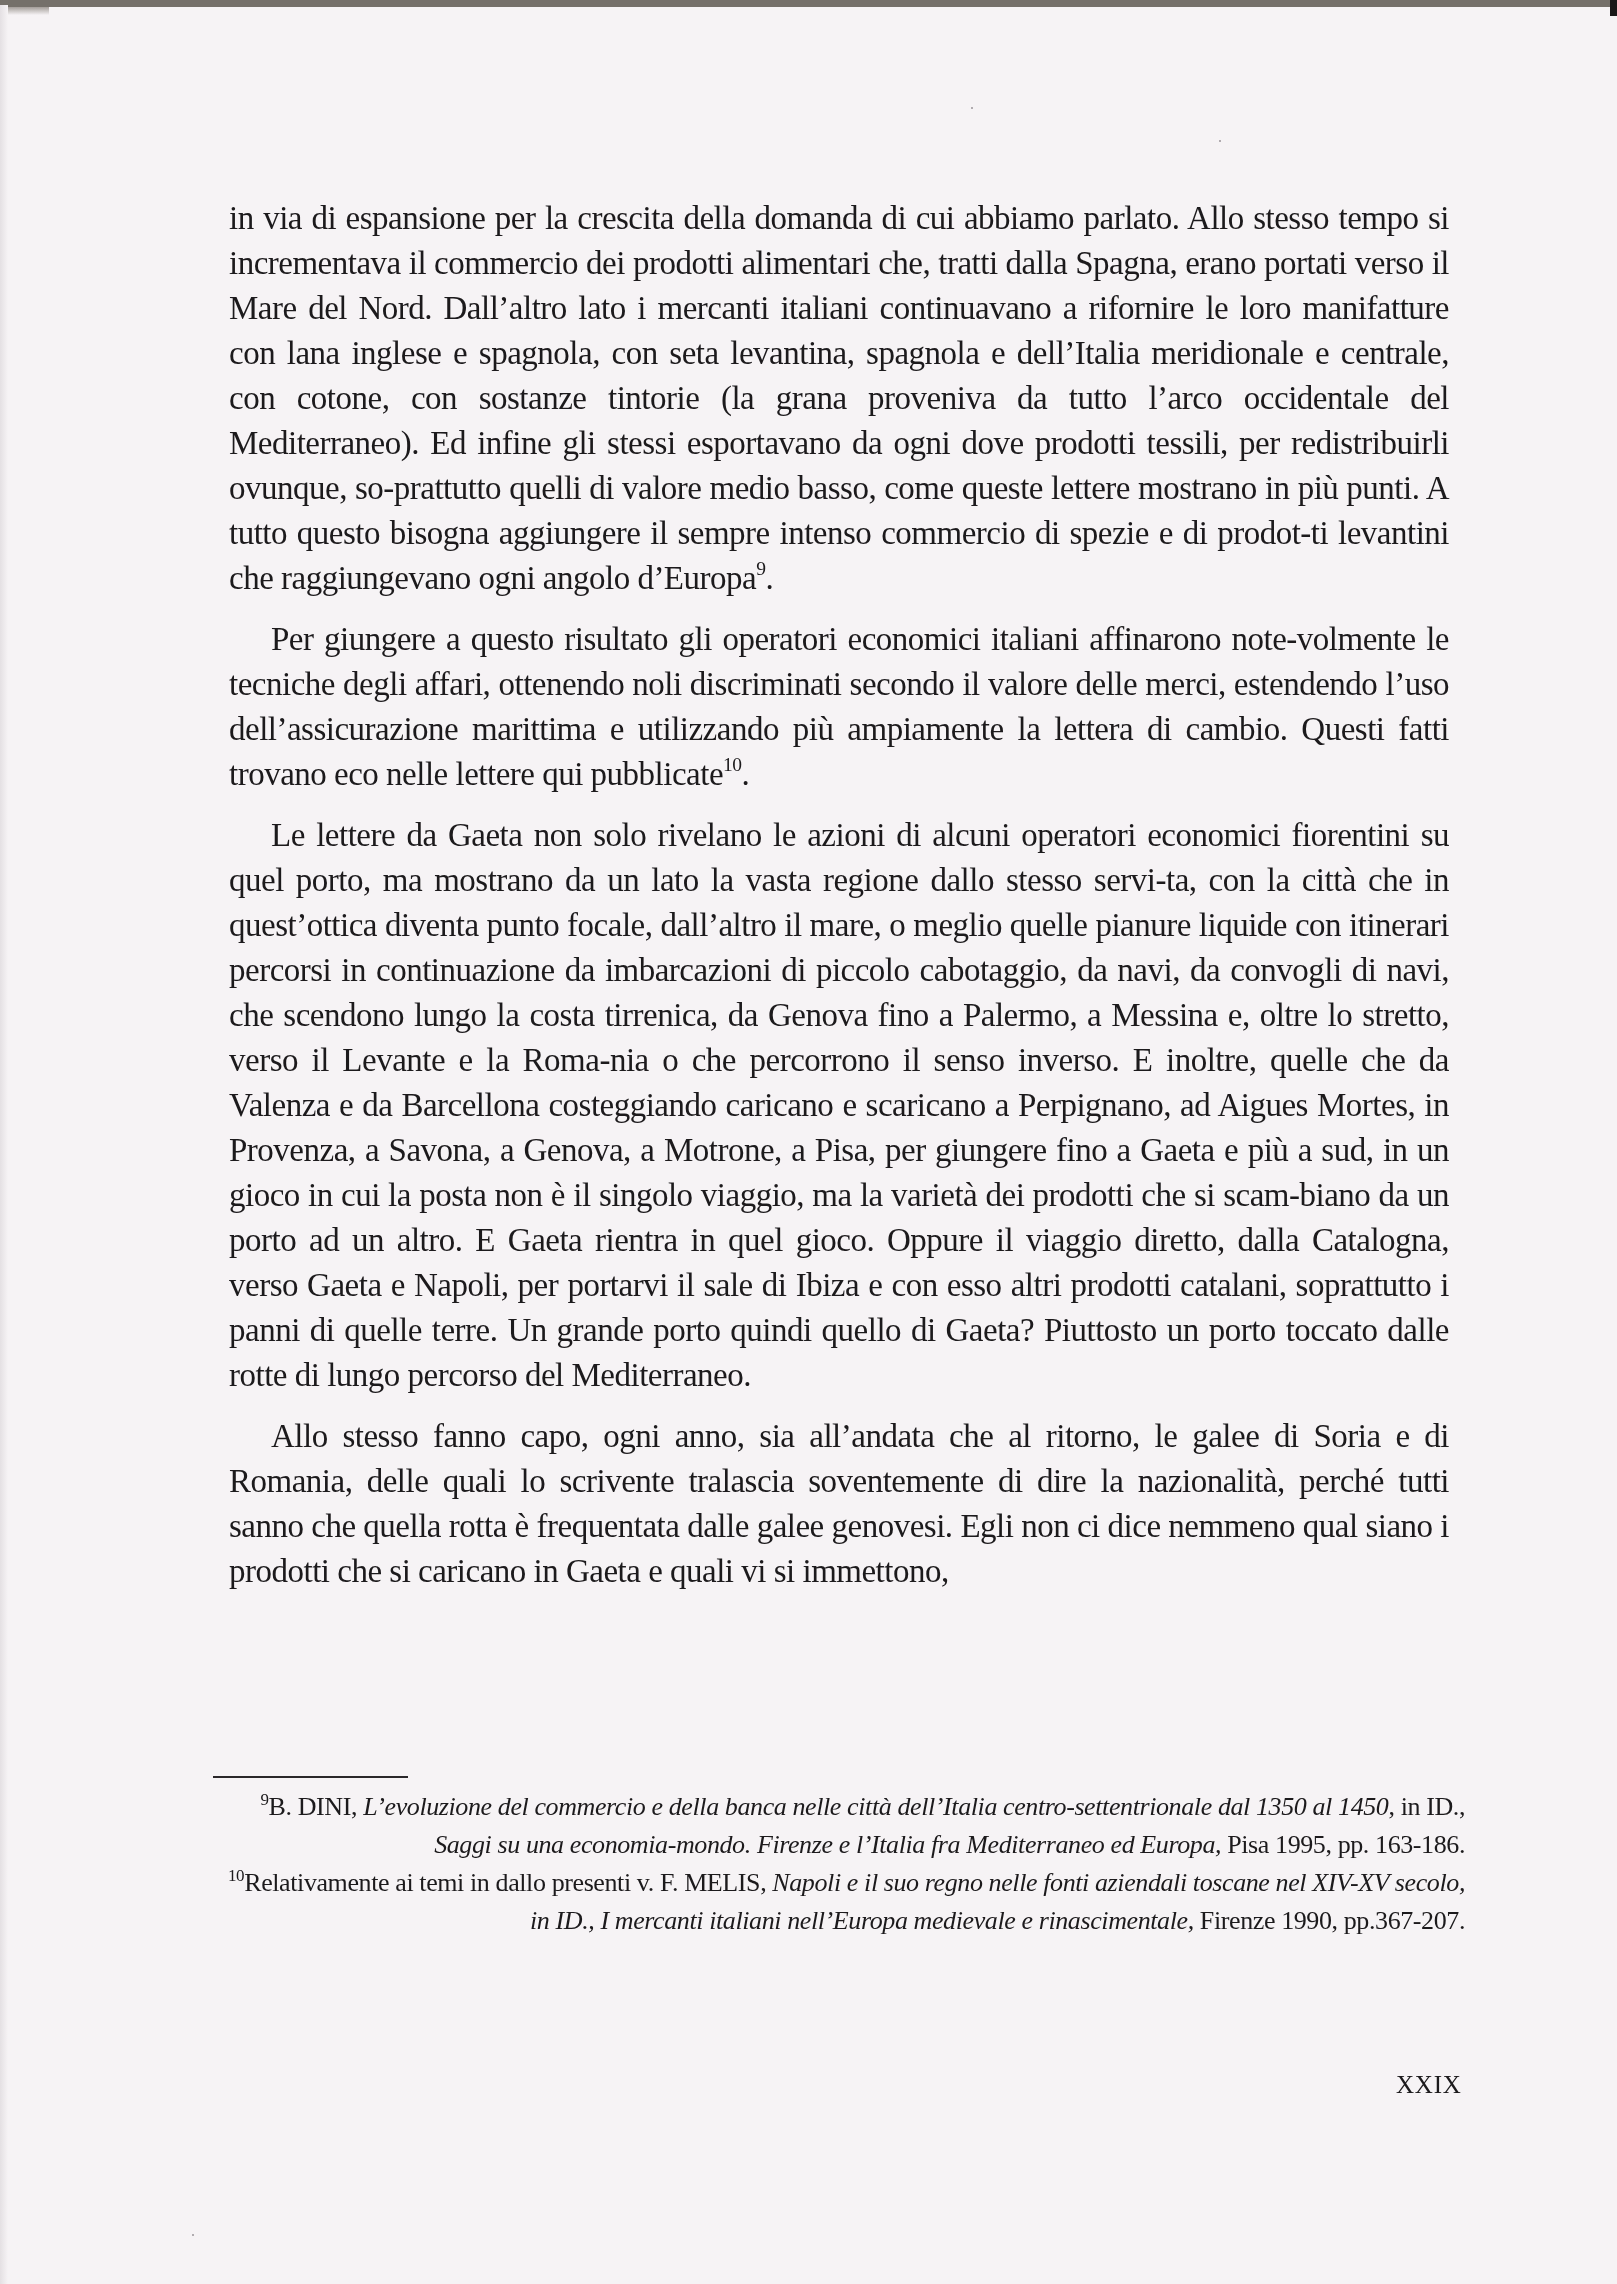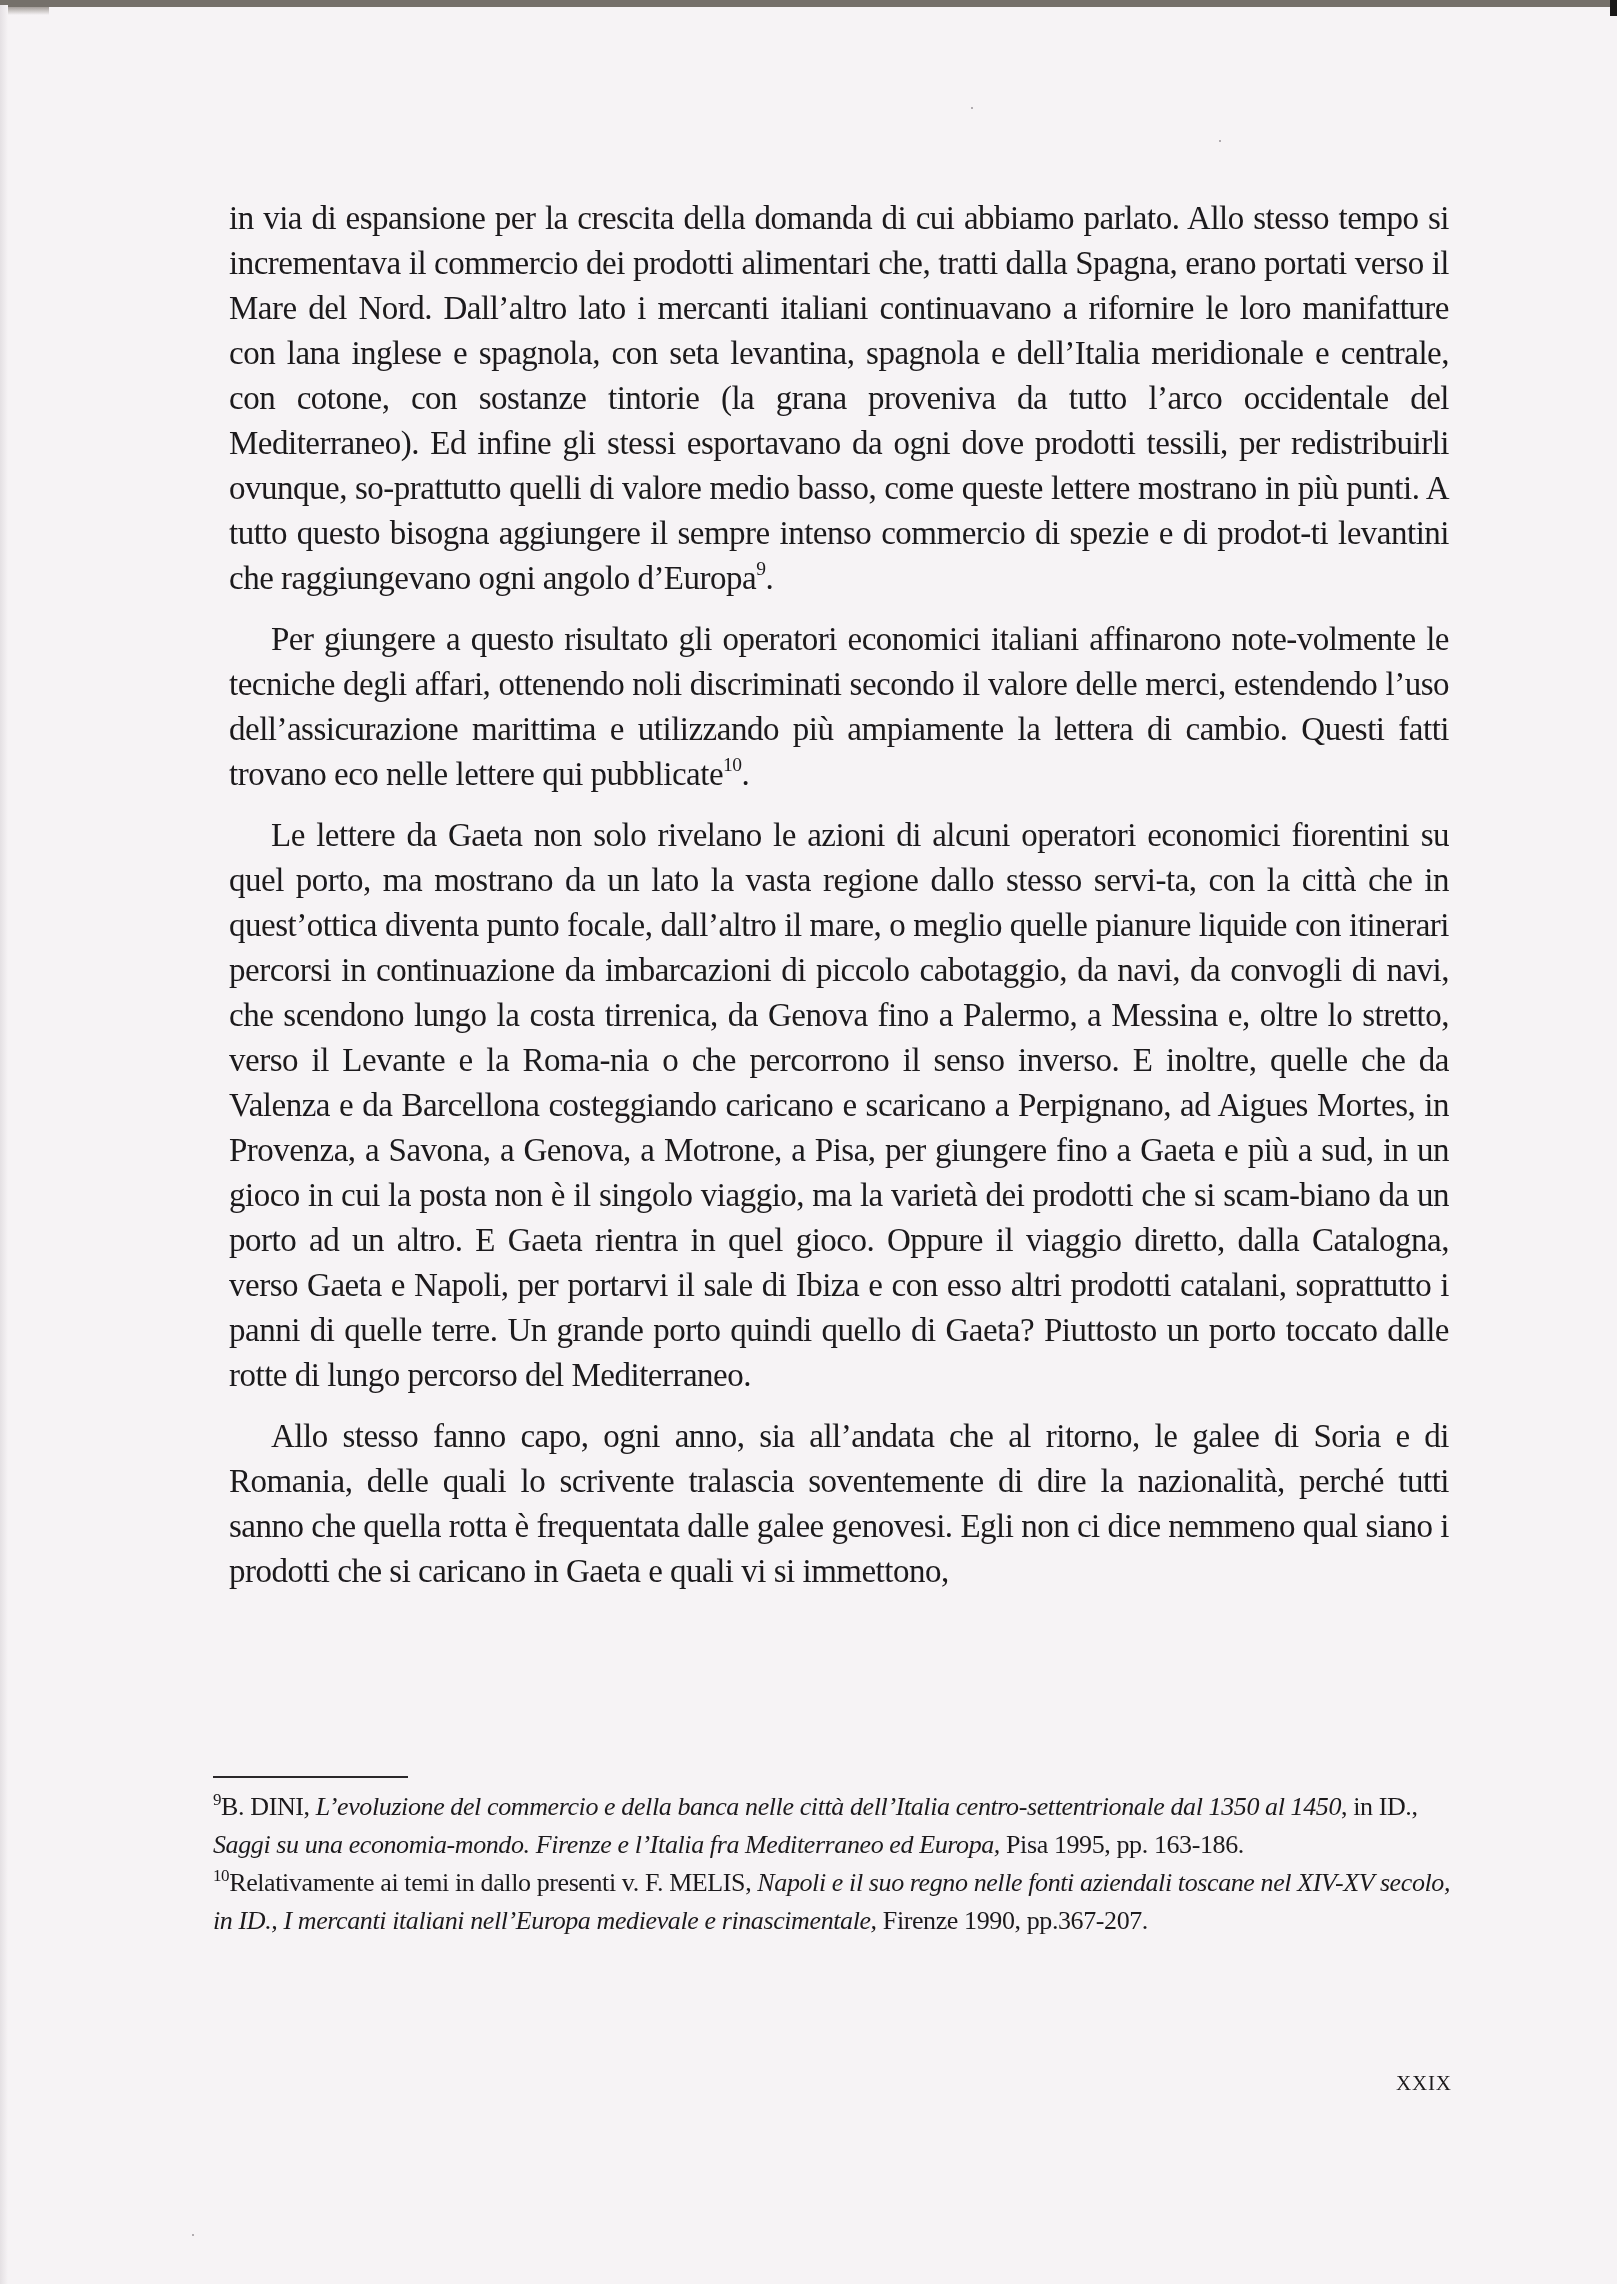--- a/index.html
+++ b/index.html
@@ -81,35 +81,35 @@
       position: absolute;
       left: 213px;
       top: 1788px;
       width: 1252px;
     }
     .footnote {
       margin: 0 0 0 0;
       font-size: 26px;
       line-height: 38px;
       letter-spacing: -0.4px;
-      text-align: left;
+      text-align: right;
     }
     .footnote .fnum {
       font-size: 17px;
       vertical-align: super;
       line-height: 0;
     }
     .footnote em {
       font-style: italic;
     }
     .page-number {
       position: absolute;
       left: 1396px;
       top: 2071px;
-      font-size: 21px;
+      font-size: 25px;
       letter-spacing: 0.8px;
       color: #1c1a1c;
     }
     .speck {
       position: absolute;
       width: 2.4px; height: 2.4px;
       border-radius: 50%;
       background: #9a9598;
     }
   </style>

